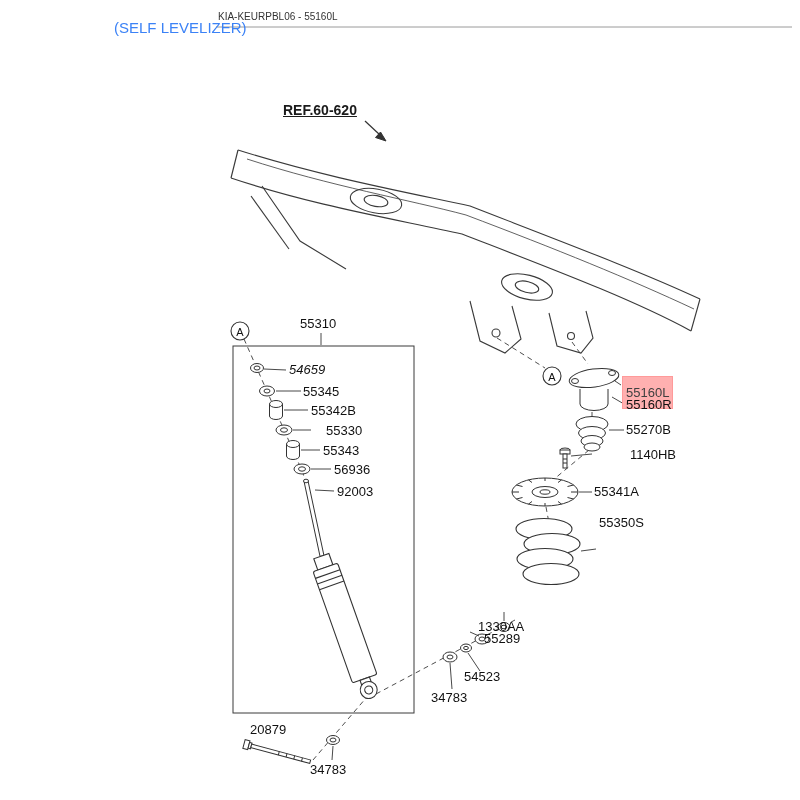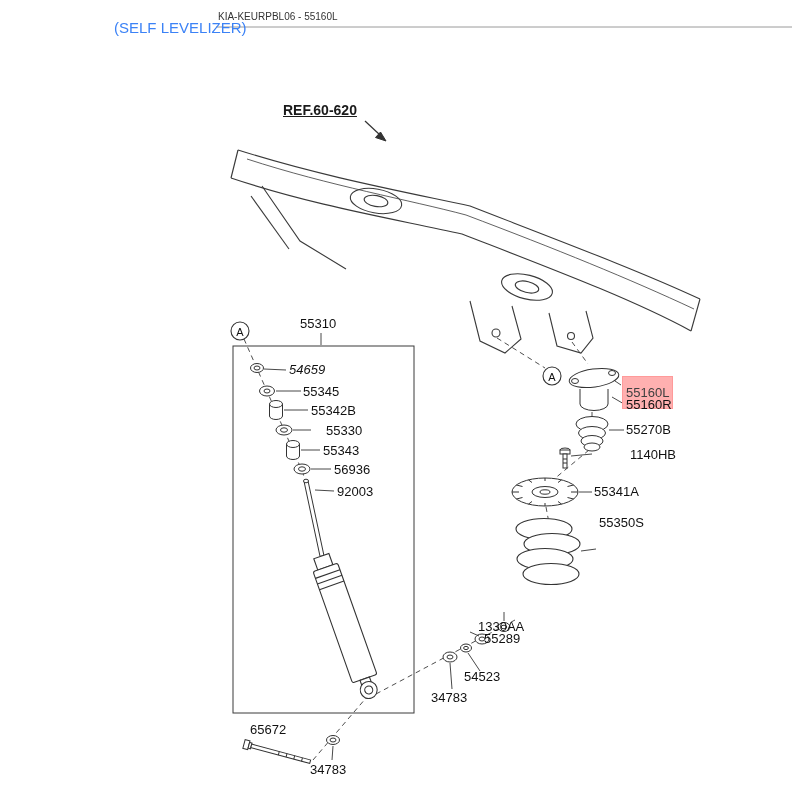--- a/index.html
+++ b/index.html
@@ -236,21 +236,21 @@
   <div class="ref-label">REF.60-620</div>
 
   <div class="plabel l-55310">55310</div>
   <div class="plabel l-54659">54659</div>
   <div class="plabel l-55345">55345</div>
   <div class="plabel l-55342B">55342B</div>
   <div class="plabel l-55330">55330</div>
   <div class="plabel l-55343">55343</div>
   <div class="plabel l-56936">56936</div>
   <div class="plabel l-55337">92003</div>
-  <div class="plabel l-51115">65672</div>
+  <div class="plabel l-51115">20879</div>
   <div class="plabel l-34783L">34783</div>
 
   <div class="plabel l-55160L highlight">55160L</div>
   <div class="plabel l-55160R">55160R</div>
   <div class="plabel l-55270B">55270B</div>
   <div class="plabel l-1140HB">1140HB</div>
   <div class="plabel l-55341A">55341A</div>
   <div class="plabel l-55350S">55350S</div>
   <div class="plabel l-55289">55289</div>
   <div class="plabel l-1330AA">1330AA</div>

